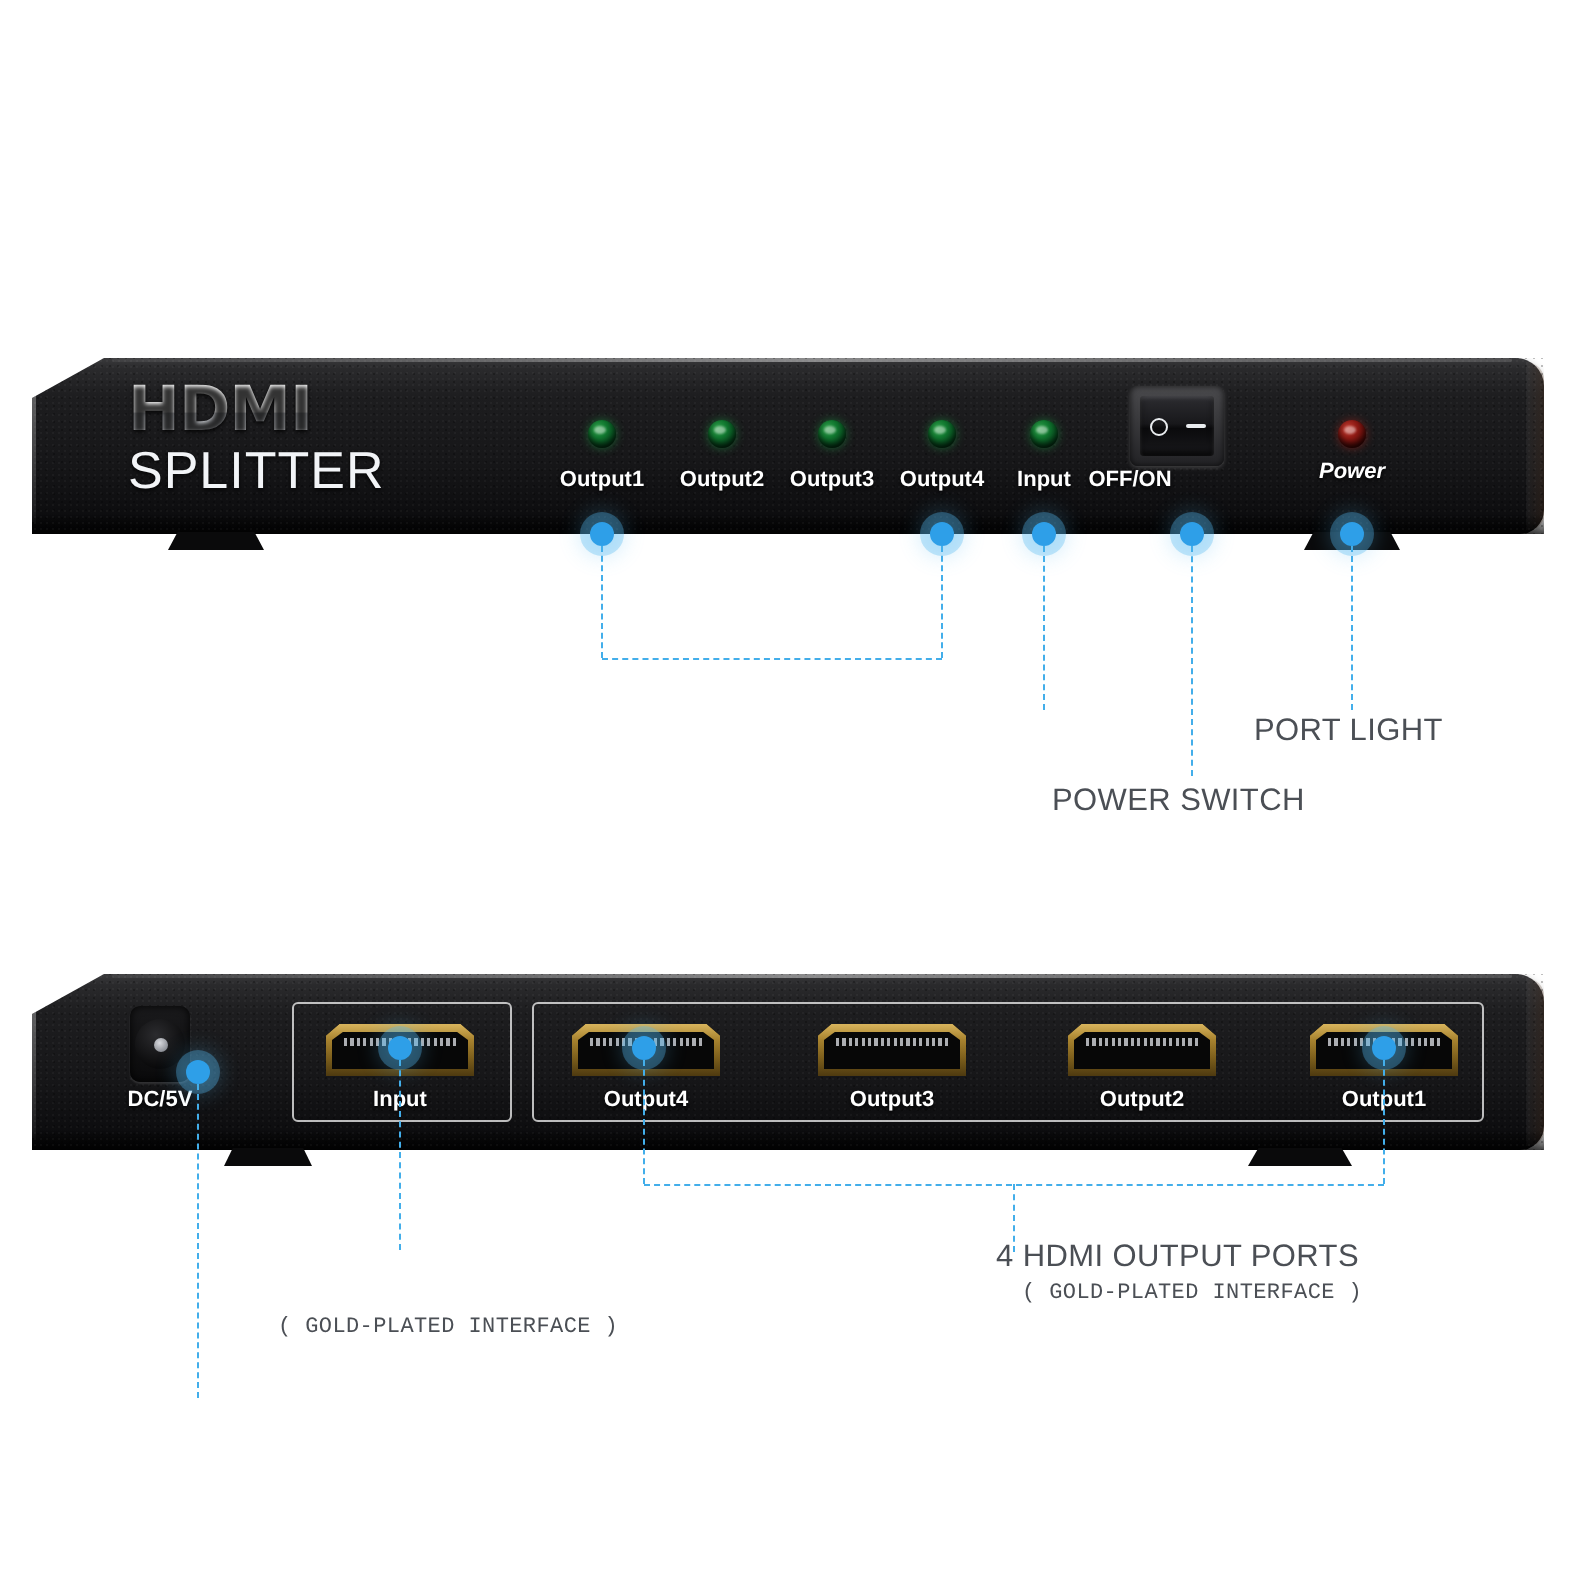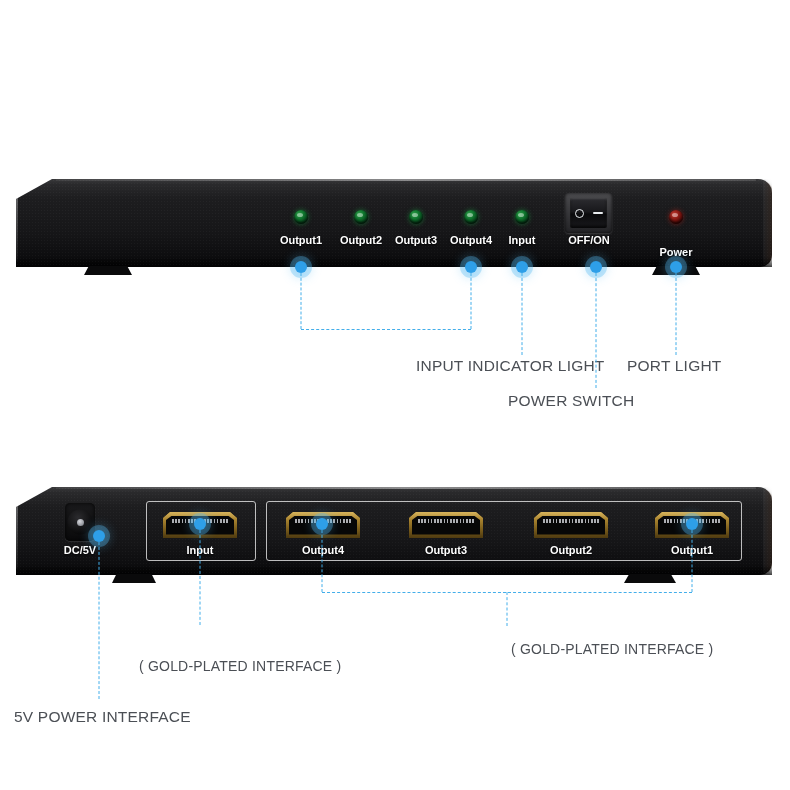--- a/index.html
+++ b/index.html
@@ -98,36 +98,40 @@
       width:7px;height:7px;border-radius:50%;
       background:radial-gradient(circle at 40% 35%,#d7d9de,#70737a);}
 
   
   .dot{position:absolute;width:12px;height:12px;border-radius:50%;
       background:#2e9fe8;transform:translate(-50%,-50%);
       box-shadow:0 0 0 5px rgba(86,186,240,.34),0 0 10px 6px rgba(86,186,240,.22);}
   .vline{position:absolute;width:0;border-left:1.8px dashed #43aeea;transform:translateX(-50%);}
   .hline{position:absolute;height:0;border-top:1.8px dashed #43aeea;}
   .calltext{position:absolute;color:#4b4f55;font-size:15.5px;white-space:nowrap;letter-spacing:.2px;}
-  .calltext.sub{font-size:14px;}
+  .calltext.sub{font-size:11px;font-family:Liberation Mono, monospace;}
 </style>
 </head>
 <body>
 
 <div class="stage">
 
   <div class="device front">
     <div class="topglint"></div>
     <div class="leftglint"></div>
     <div class="rightedge"></div>
     <div class="botshade"></div>
   </div>
   <div class="foot" style="left:84px;top:266px;width:48px;"></div>
   <div class="foot" style="left:652px;top:266px;width:48px;"></div>
 
+  <div class="logo" style="left:64px;top:190px;">
+    <div class="hdmi">HDMI</div>
+    <div class="splitter">SPLITTER</div>
+  </div>
 
   <div class="led green" style="left:294px;top:210px;"></div>
   <div class="portlabel" style="left:274px;top:234px;width:54px;">Output1</div>
 
   <div class="led green" style="left:354px;top:210px;"></div>
   <div class="portlabel" style="left:334px;top:234px;width:54px;">Output2</div>
 
   <div class="led green" style="left:409px;top:210px;"></div>
   <div class="portlabel" style="left:389px;top:234px;width:54px;">Output3</div>
 
@@ -136,40 +140,39 @@
 
   <div class="led green" style="left:515px;top:210px;"></div>
   <div class="portlabel" style="left:495px;top:234px;width:54px;">Input</div>
 
   <div class="switch" style="left:565px;top:193px;">
     <div class="rocker">
       <span class="sym-o"></span>
       <span class="sym-i"></span>
     </div>
   </div>
-  <div class="portlabel" style="left:560px;top:234px;width:58px;">OFF/ON</div>
+  <div class="portlabel" style="left:536px;top:234px;width:58px;">OFF/ON</div>
 
   <div class="led red" style="left:669px;top:210px;"></div>
-  <div class="portlabel" style="left:649px;top:246px;width:54px;">Power</div>
+  <div class="portlabel" style="left:649px;top:230px;width:54px;font-style:italic;">Power</div>
 
   <div class="dot" style="left:301px;top:267px;"></div>
   <div class="dot" style="left:471px;top:267px;"></div>
   <div class="dot" style="left:522px;top:267px;"></div>
   <div class="dot" style="left:596px;top:267px;"></div>
   <div class="dot" style="left:676px;top:267px;"></div>
 
   <div class="vline" style="left:301px;top:273px;height:56px;"></div>
   <div class="vline" style="left:471px;top:273px;height:56px;"></div>
   <div class="hline" style="left:301px;top:329px;width:170px;"></div>
 
   <div class="vline" style="left:522px;top:273px;height:82px;"></div>
-  <div class="calltext" style="left:416px;top:357px;">INPUT INDICATOR LIGHT</div>
 
   <div class="vline" style="left:596px;top:273px;height:115px;"></div>
-  <div class="calltext" style="left:508px;top:392px;">POWER SWITCH</div>
+  <div class="calltext" style="left:526px;top:392px;">POWER SWITCH</div>
 
   <div class="vline" style="left:676px;top:273px;height:82px;"></div>
   <div class="calltext" style="left:627px;top:357px;">PORT LIGHT</div>
 
   <div class="device rear">
     <div class="topglint"></div>
     <div class="leftglint"></div>
     <div class="rightedge"></div>
     <div class="botshade"></div>
   </div>
@@ -220,24 +223,24 @@
     <div class="pins"></div>
   </div>
   <div class="portlabel" style="left:665px;top:544px;width:54px;">Output1</div>
 
   <div class="dot" style="left:99px;top:536px;"></div>
   <div class="dot" style="left:200px;top:524px;"></div>
   <div class="dot" style="left:322px;top:524px;"></div>
   <div class="dot" style="left:692px;top:524px;"></div>
 
   <div class="vline" style="left:99px;top:542px;height:157px;"></div>
-  <div class="calltext" style="left:14px;top:708px;">5V POWER INTERFACE</div>
 
   <div class="vline" style="left:200px;top:530px;height:95px;"></div>
   <div class="calltext sub" style="left:139px;top:658px;">( GOLD-PLATED INTERFACE )</div>
 
   <div class="vline" style="left:322px;top:530px;height:62px;"></div>
   <div class="vline" style="left:692px;top:530px;height:62px;"></div>
   <div class="hline" style="left:322px;top:592px;width:370px;"></div>
   <div class="vline" style="left:507px;top:592px;height:34px;"></div>
+  <div class="calltext" style="left:498px;top:620px;">4 HDMI OUTPUT PORTS</div>
   <div class="calltext sub" style="left:511px;top:641px;">( GOLD-PLATED INTERFACE )</div>
 
 </div>
 
 </body></html>

